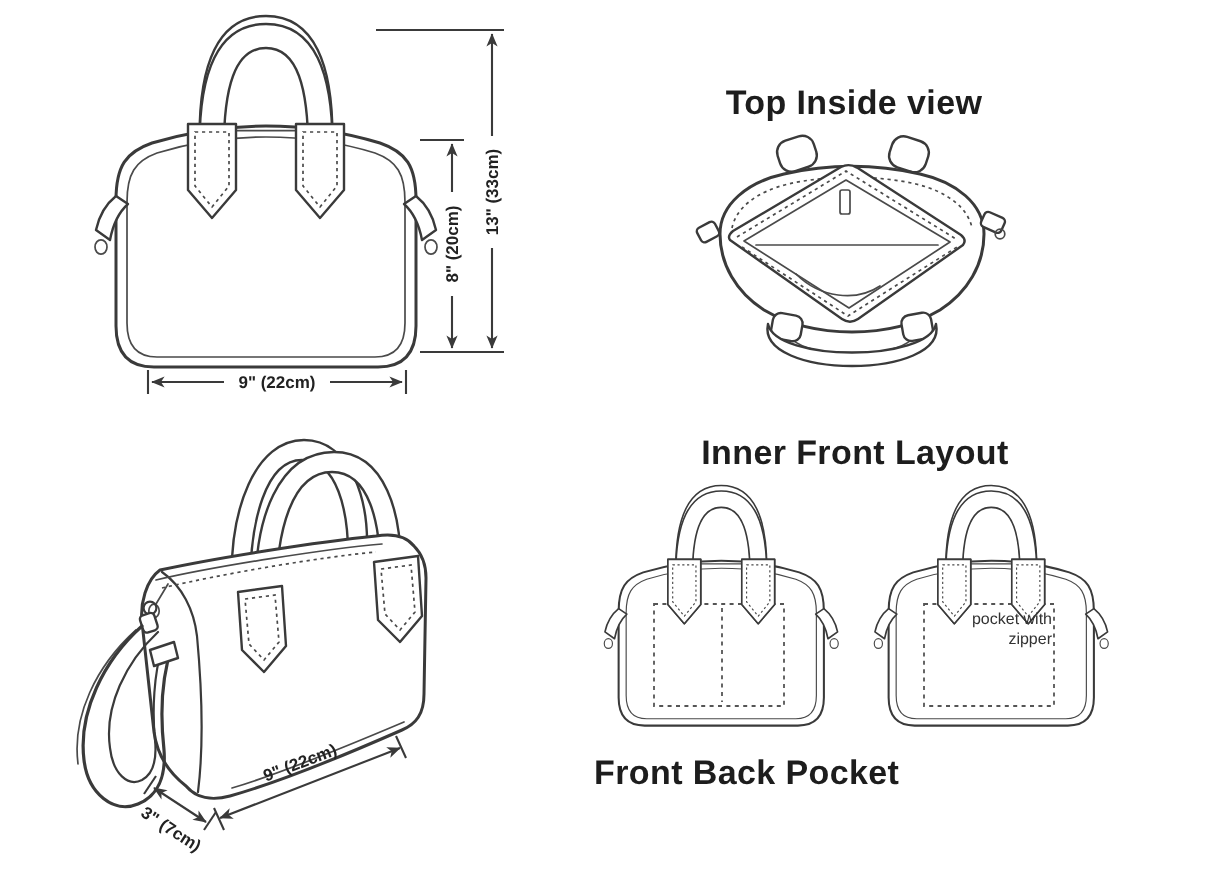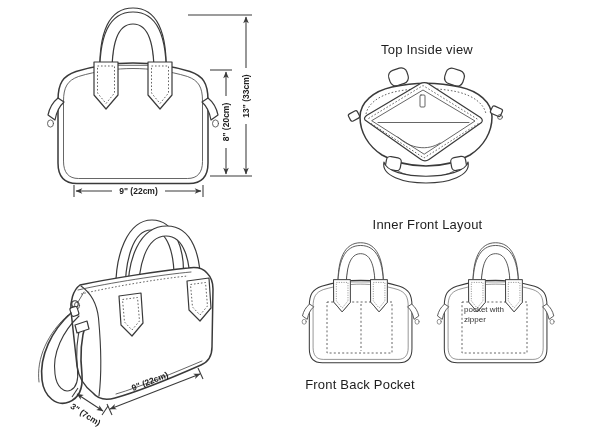--- a/index.html
+++ b/index.html
@@ -2,26 +2,26 @@
 <html><head>
 <meta charset="utf-8">
 <style>
   html,body{margin:0;padding:0;background:#fff;}
   .sheet{
     position:relative;width:614px;height:435px;background:#fff;
     font-family:"Liberation Sans",sans-serif;overflow:hidden;color:#1d1d1d;
   }
   .sheet svg{position:absolute;overflow:visible;}
   .caption{
-    position:absolute;font-size:13px;font-weight:400;color:#1d1d1d;
+    position:absolute;font-size:17px;font-weight:700;color:#1d1d1d;
     text-align:center;letter-spacing:.2px;white-space:nowrap;
   }
   .pocket-note{
     position:absolute;font-size:8px;line-height:1.3;color:#333;
-    text-align:left;font-weight:500;
+    text-align:right;font-weight:500;
   }
   
   .ln{fill:none;stroke:#3a3a3a;stroke-width:1.1;stroke-linecap:round;stroke-linejoin:round;}
   .ln2{fill:none;stroke:#3a3a3a;stroke-width:1.6;stroke-linecap:round;stroke-linejoin:round;}
   .thin{fill:none;stroke:#4a4a4a;stroke-width:.85;stroke-linecap:round;stroke-linejoin:round;}
   .fw{fill:#fff;stroke:#3a3a3a;stroke-width:1.5;stroke-linecap:round;stroke-linejoin:round;}
   .fw-t{fill:#fff;stroke:#3a3a3a;stroke-width:1.2;stroke-linecap:round;stroke-linejoin:round;}
   .dot{fill:none;stroke:#4a4a4a;stroke-width:.85;stroke-dasharray:1.6 1.9;}
   .dash{fill:none;stroke:#555;stroke-width:.9;stroke-dasharray:2 2.2;}
   .dim{fill:none;stroke:#3a3a3a;stroke-width:1.05;}

